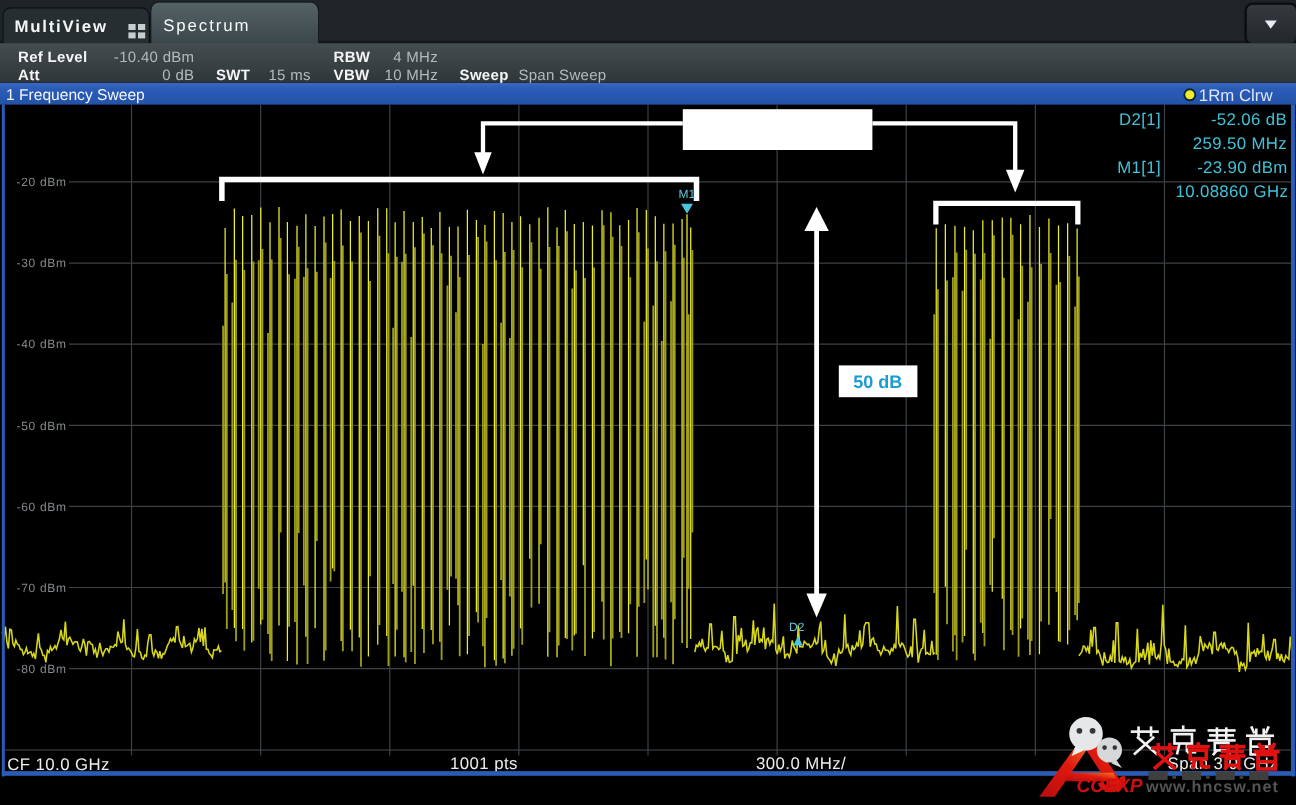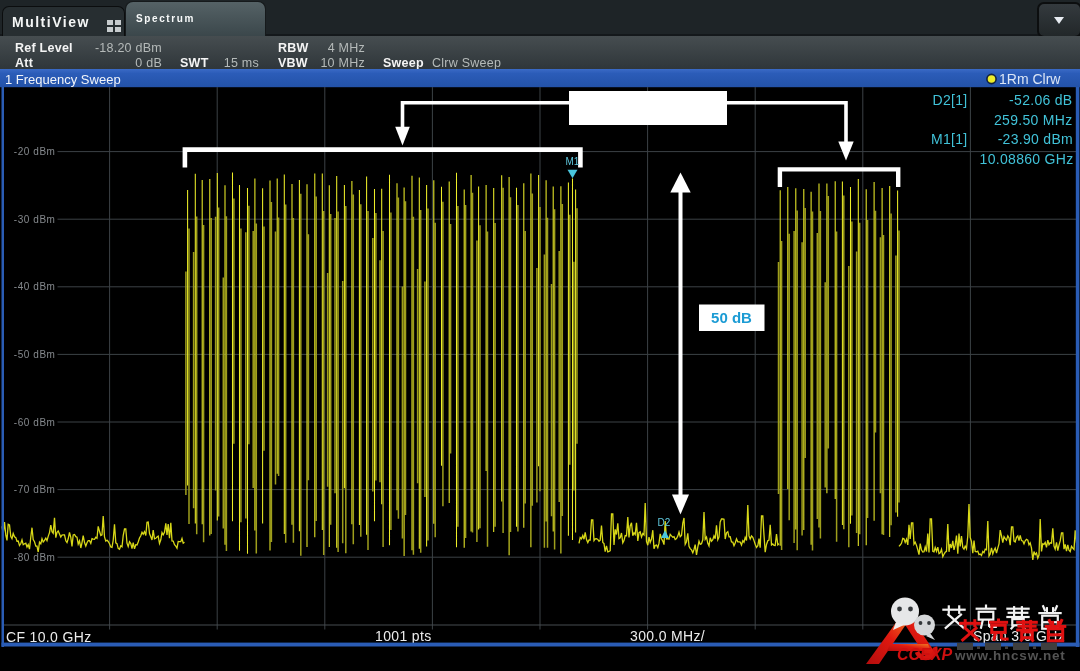--- a/index.html
+++ b/index.html
@@ -3,21 +3,21 @@
 html,body{margin:0;padding:0;width:1080px;height:671px;background:#000;overflow:hidden;
 font-family:"Liberation Sans",sans-serif;}
 #app{position:relative;width:904px;height:671px;background:#000;}
 #tabbar{position:absolute;left:0;top:0;width:1080px;height:36px;background:#1e2427;}
 .tab1{position:absolute;left:2px;top:6px;width:121px;height:30px;background:#272e31;
 border:1px solid #0b0d0e;border-bottom:none;border-radius:7px 7px 0 0;}
 .tab1 span{position:absolute;left:9px;top:7px;color:#f4f6f6;font-size:14px;font-weight:bold;letter-spacing:1.5px;}
 .tab2{position:absolute;left:125px;top:1px;width:139px;height:35px;
 background:linear-gradient(#556266,#3a464a);border:1px solid #161a1c;border-bottom:none;
 border-radius:8px 8px 0 0;}
-.tab2 span{position:absolute;left:10px;top:11px;color:#f8fafa;font-size:10px;font-weight:bold;letter-spacing:1.6px;}
+.tab2 span{position:absolute;left:10px;top:11px;color:#f8fafa;font-size:14px;font-weight:normal;letter-spacing:1.6px;}
 .gicon{position:absolute;left:104px;top:13px;width:16px;height:12px;}
 .gicon div{position:absolute;width:6px;height:5px;background:#c7ccce;}
 .drop{position:absolute;left:1037px;top:2px;width:41px;height:32px;
 background:linear-gradient(#343a3e,#222729);border:2px solid #0c0e0f;border-radius:7px;}
 .drop:after{content:"";position:absolute;left:15px;top:13px;border-left:5px solid transparent;
 border-right:5px solid transparent;border-top:7px solid #e8ecf2;}
 #settings{position:absolute;left:0;top:36px;width:1080px;height:33px;
 background:linear-gradient(#464d50,#2f363a);font-size:12.5px;letter-spacing:0.25px;}
 #settings .b{color:#f4f4f4;font-weight:bold;position:absolute;}
 #settings .v{color:#b5bab9;position:absolute;}
@@ -48,31 +48,31 @@
           <div style="left:8px;top:7px"></div>
         </div>
       </div>
  <div class="tab2">
         <span>Spectrum</span>
       </div>
  <div class="drop"></div>
 </div>
 <div id="settings">
  <span class="b r1" style="left:15px">Ref Level</span>
-      <span class="v r1" style="right:918px">-18.20 dBm</span>
+      <span class="v r1" style="right:918px">-10.40 dBm</span>
  <span class="b r1" style="left:278px">RBW</span>
       <span class="v r1" style="right:715px">4 MHz</span>
  <span class="b r2" style="left:15px">Att</span>
       <span class="v r2" style="right:918px">0 dB</span>
  <span class="b r2" style="left:180px">SWT</span>
       <span class="v r2" style="right:821px">15 ms</span>
  <span class="b r2" style="left:278px">VBW</span>
       <span class="v r2" style="right:715px">10 MHz</span>
  <span class="b r2" style="left:383px">Sweep</span>
-      <span class="v r2" style="left:432px">Clrw Sweep</span>
+      <span class="v r2" style="left:432px">Span Sweep</span>
 </div>
 <svg width="1080" height="602" viewBox="0 69 1080 602">
  <defs>
   <linearGradient id="gb" x1="0" y1="0" x2="0" y2="1">
    <stop offset="0" stop-color="#3a6ac6"></stop>
           <stop offset="0.25" stop-color="#2b5cb8"></stop>
    <stop offset="1" stop-color="#2352a8"></stop>
   </linearGradient>
   <linearGradient id="gr" x1="0" y1="1" x2="1" y2="0">
    <stop offset="0" stop-color="#b40d0d"></stop>

